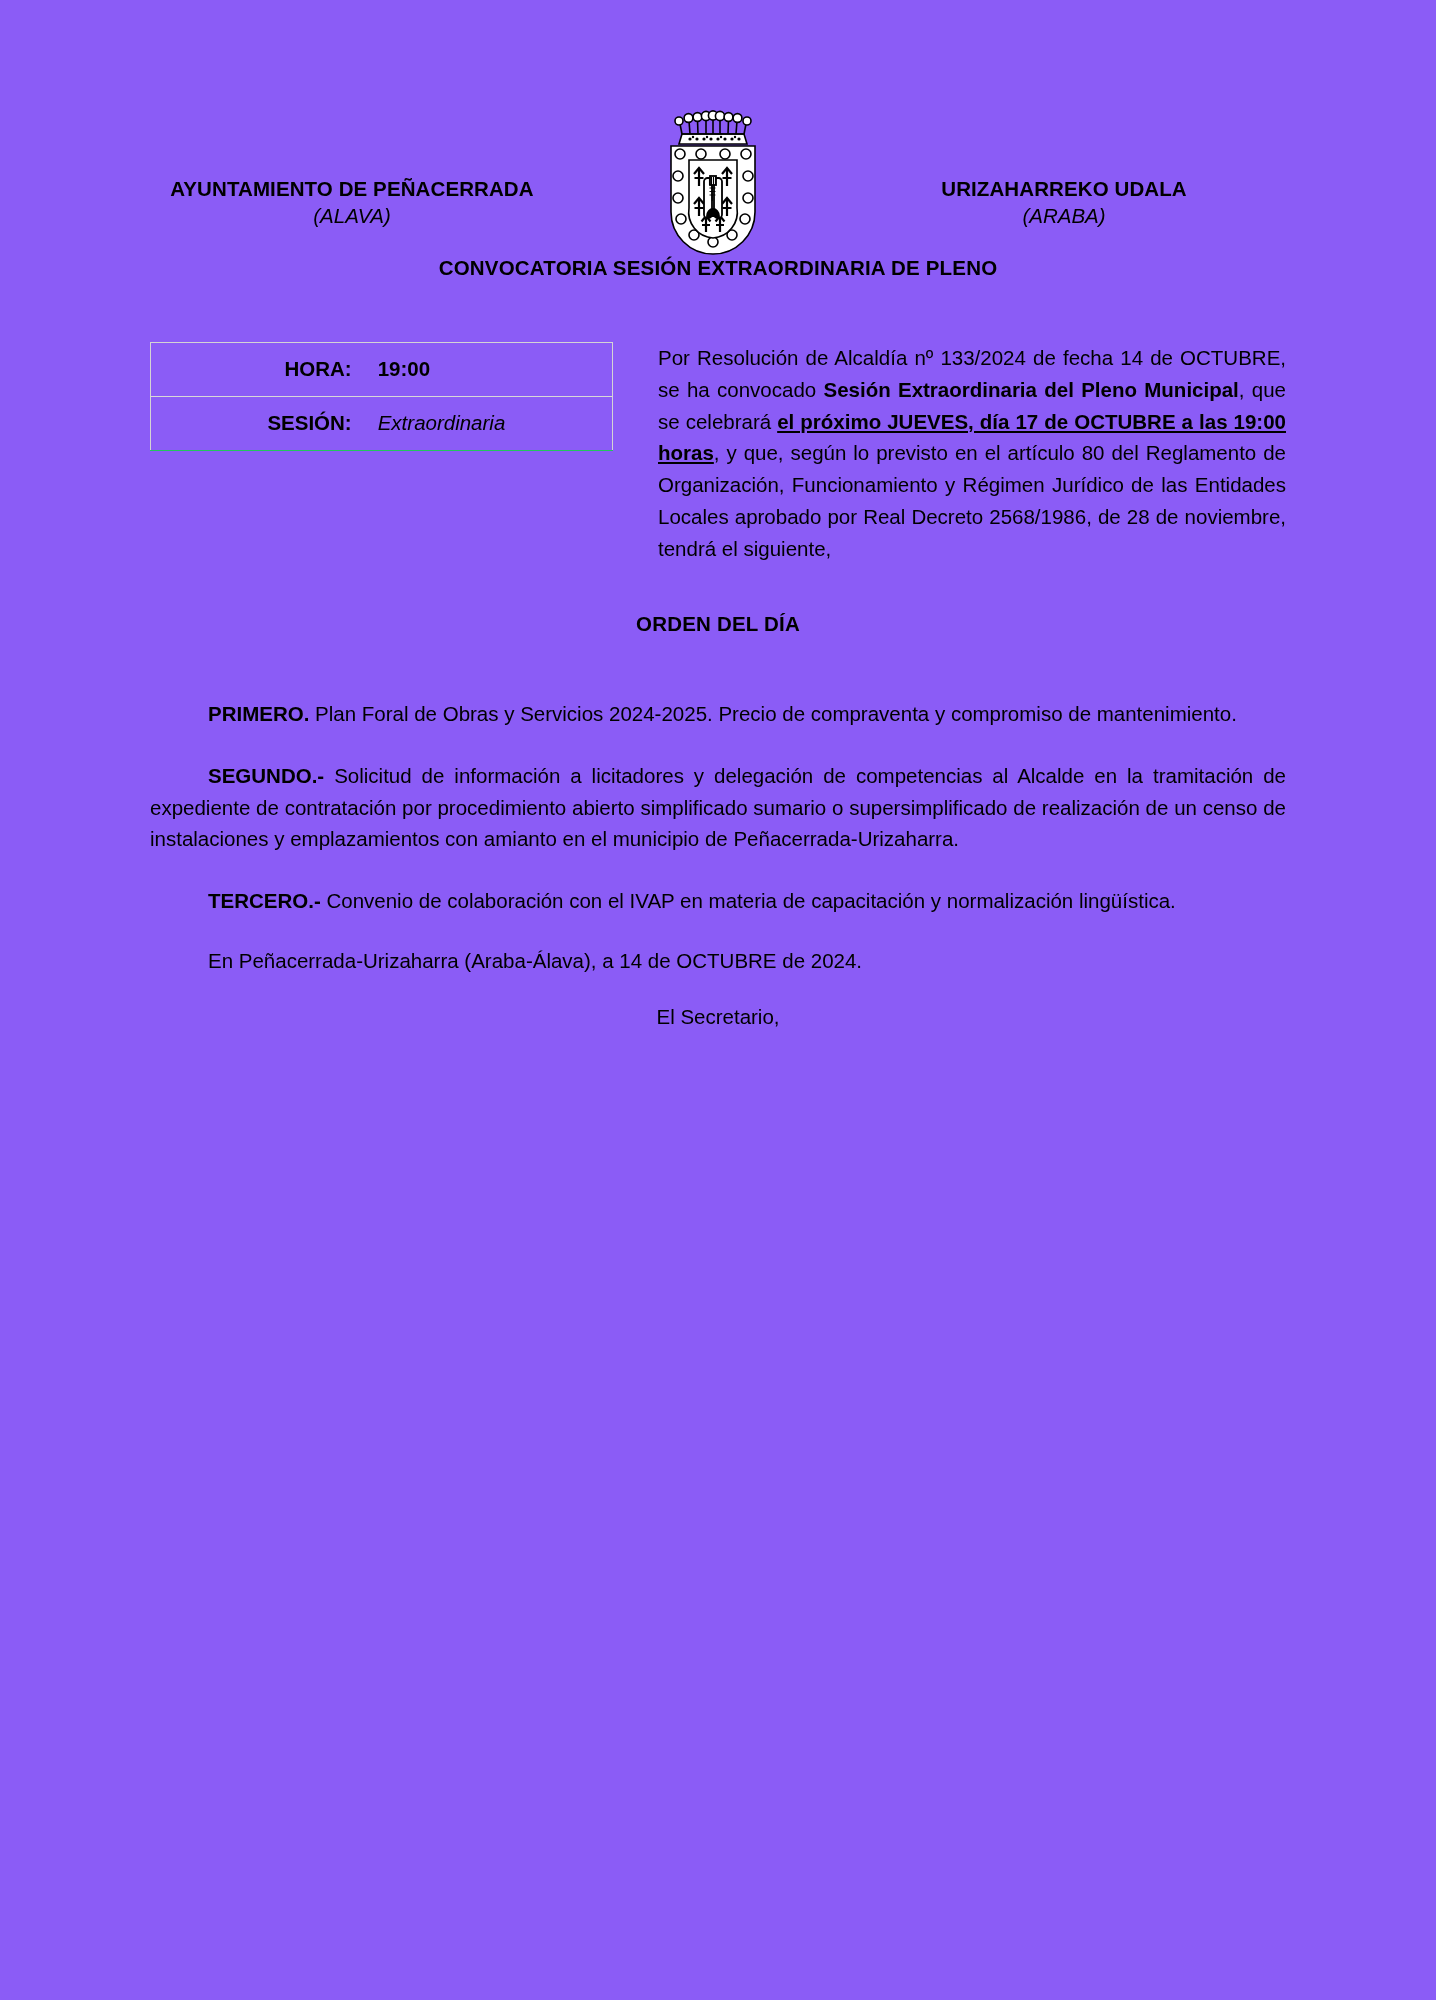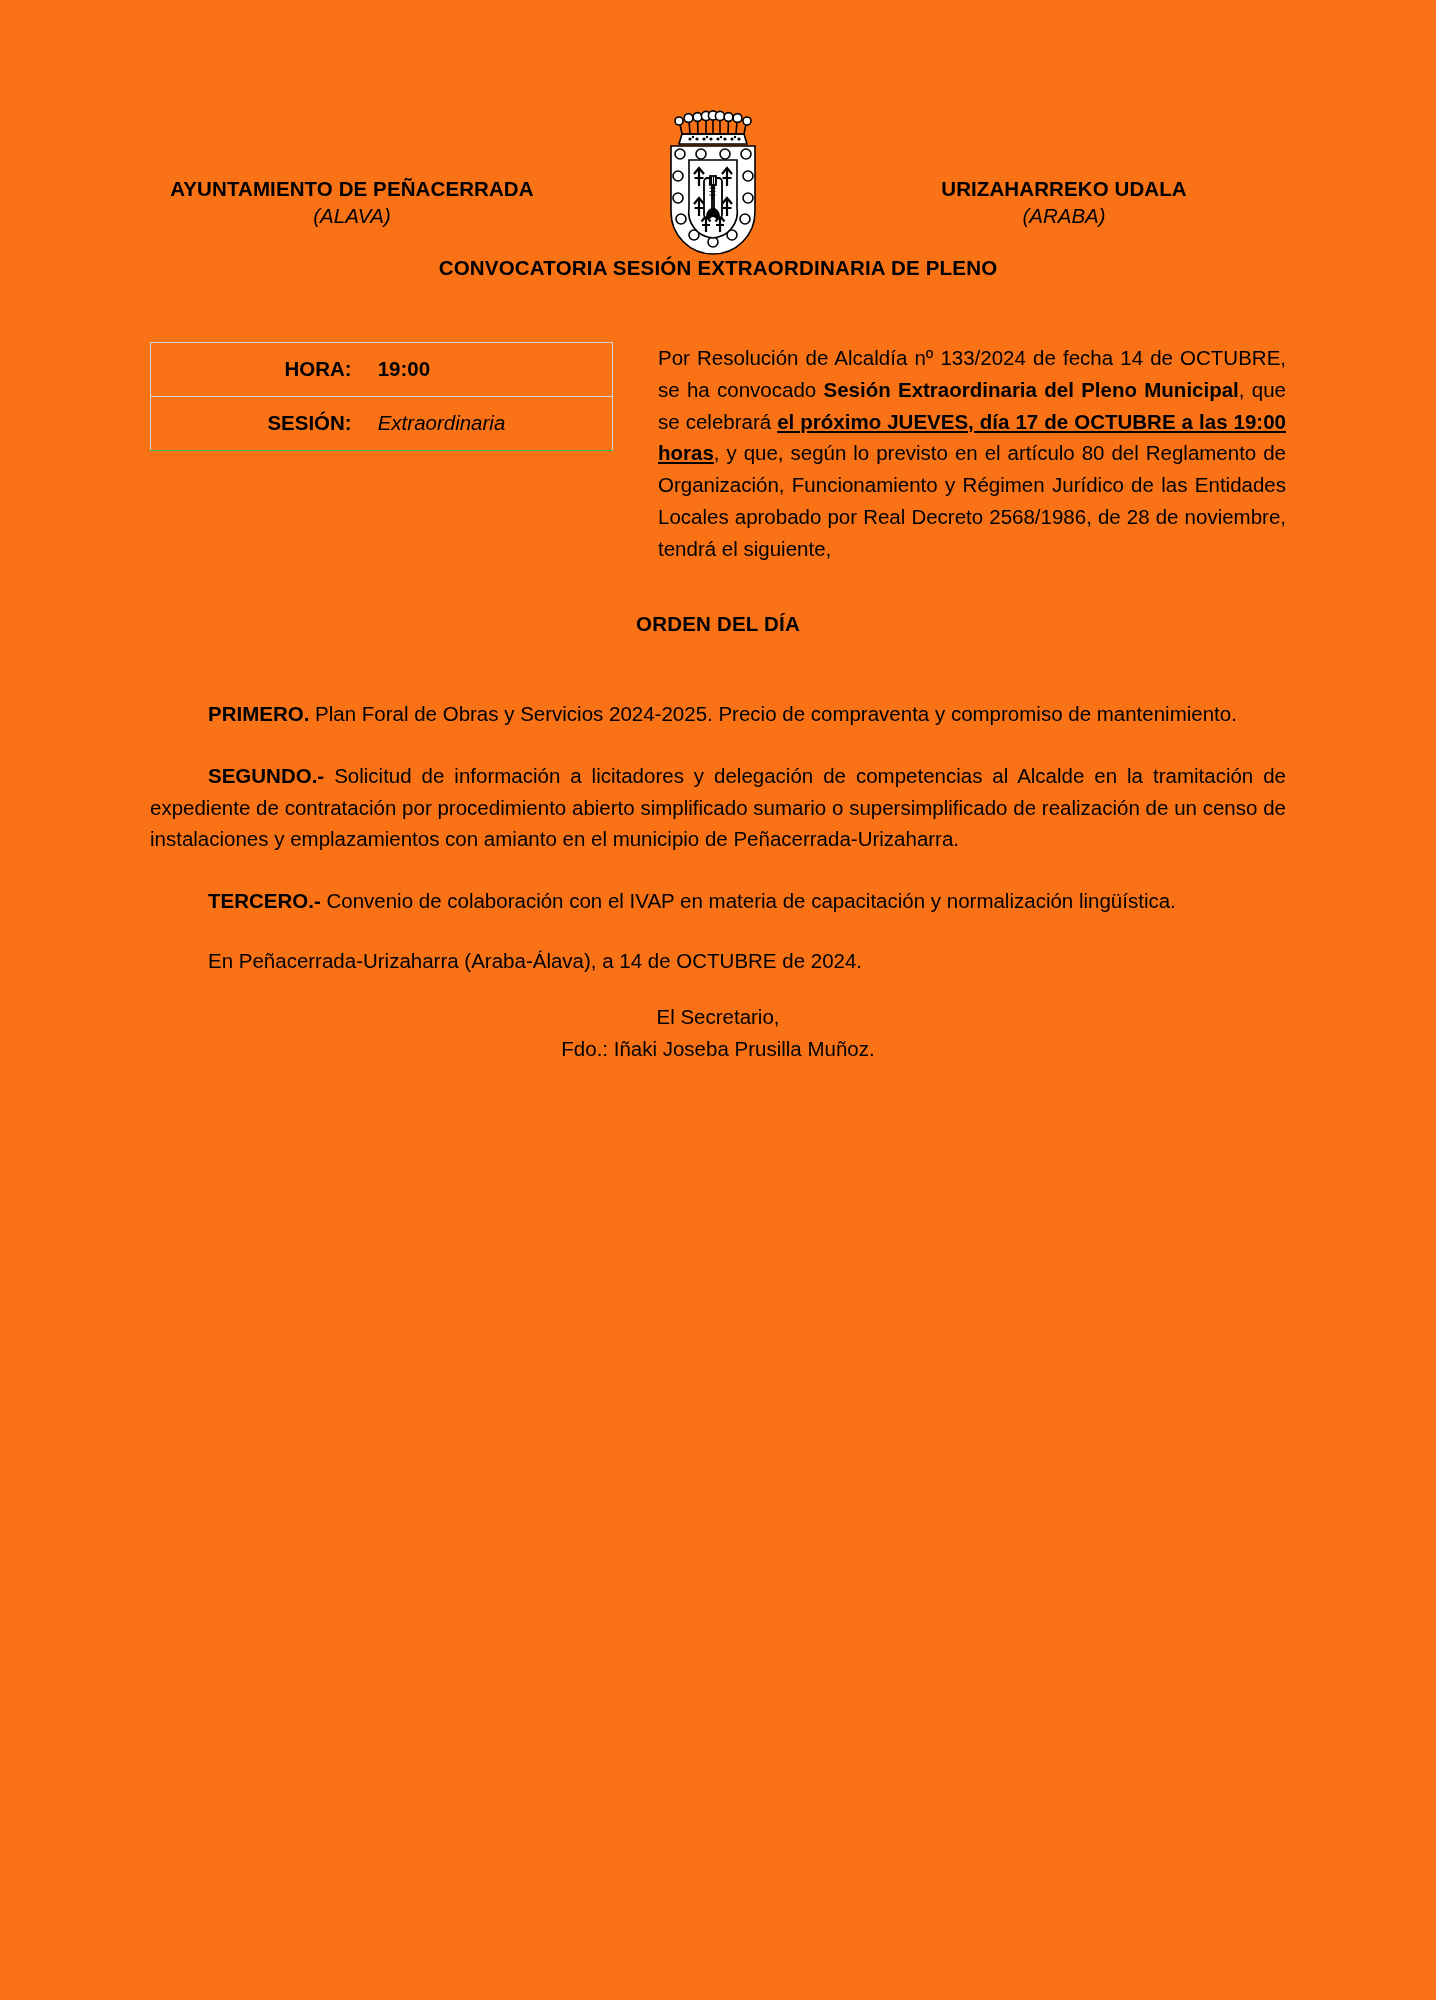--- a/index.html
+++ b/index.html
@@ -15,21 +15,21 @@
     color: #000000;
     position: relative;
     overflow: hidden;
   }
   .page {
     width: 1436px;
     height: 2000px;
     box-sizing: border-box;
     padding: 0 150px;
     position: relative;
-    background: #f97316;
+    background: #8b5cf6;
   }
 
   
   .header {
     display: flex;
     align-items: flex-start;
     justify-content: space-between;
     padding-top: 108px;
     height: 190px;
     box-sizing: border-box;
@@ -312,16 +312,15 @@
     <p><b>SEGUNDO.-</b><span> Solicitud de información a licitadores y delegación de competencias al Alcalde en la tramitación de expediente de contratación por procedimiento abierto simplificado sumario o supersimplificado de realización de un censo de instalaciones y emplazamientos con amianto en el municipio de Peñacerrada-Urizaharra.</span></p>
 
     <p><b>TERCERO.-</b><span> Convenio de colaboración con el IVAP en materia de capacitación y normalización lingüística.</span></p>
 
   </div>
 
   <div class="closing">En Peñacerrada-Urizaharra (Araba-Álava), a 14 de OCTUBRE de 2024.</div>
 
   <div class="sign-block">
     <div>El Secretario,</div>
-    <div>Fdo.: Iñaki Joseba Prusilla Muñoz.</div>
   </div>
 
 </div>
 
 </body></html>

